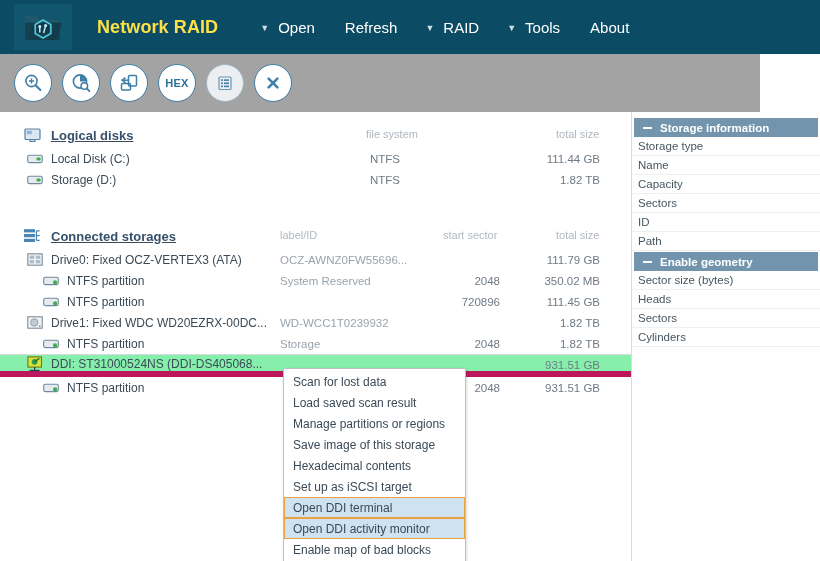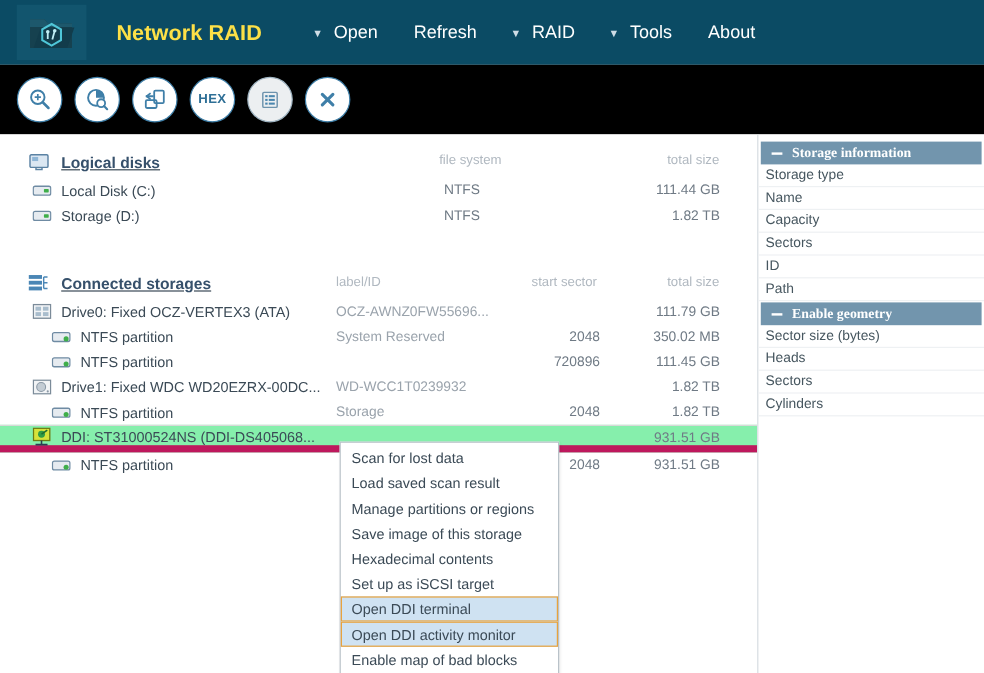--- a/index.html
+++ b/index.html
@@ -43,22 +43,22 @@
     padding: 4px 2px; margin-right: 26px; cursor: default;
   }
   .menu-item.no-caret { margin-right: 26px; }
   #lang {
     position: absolute; right: 16px; top: 18px;
     color: #ffffff; font-size: 15px; margin-top: 43px;
   }
 
   
   #toolbar {
-    position: absolute; left: 0; top: 54px; width: 820px; height: 58px;
-    background: #000000;
+    position: absolute; left: 0; top: 54px; width: 760px; height: 58px;
+    background: #a3a3a3;
     display: flex; align-items: center; padding-left: 14px;
   }
   .tbtn {
     width: 38px; height: 38px; border-radius: 50%;
     border: 1.6px solid #3f7fa8;
     background: #ffffff;
     margin-right: 10px;
     display: flex; align-items: center; justify-content: center;
     cursor: pointer; flex: 0 0 auto;
   }
@@ -107,21 +107,20 @@
   #sidebar {
     position: absolute; left: 631px; top: 112px; right: 0; bottom: 0;
     background: #ffffff; border-left: 1px solid #d6dde2;
     overflow: hidden;
   }
   .side-head {
     height: 19px; background: #7295ad; color: #ffffff;
     font-size: 11.5px; font-weight: bold;
     display: flex; align-items: center; padding-left: 6px;
     margin: 6px 2px 0 2px;
-    font-family: Liberation Serif, serif;
   }
   .side-head:first-child { margin-top: 6px; }
   .side-head .minus {
     display: inline-block; width: 9px; height: 2px; background: #ffffff;
     margin-right: 8px; margin-left: 3px;
   }
   .side-row {
     height: 19px; display: flex; align-items: center;
     padding-left: 6px; font-size: 11.5px; color: #46565f;
     border-bottom: 1px solid #eef1f3;

